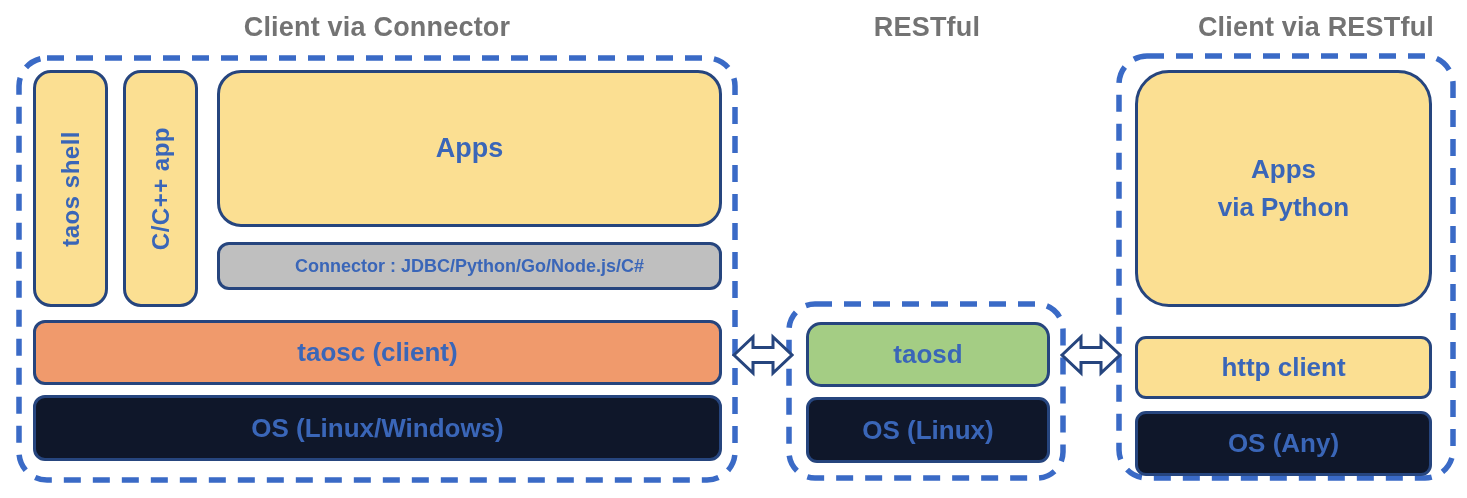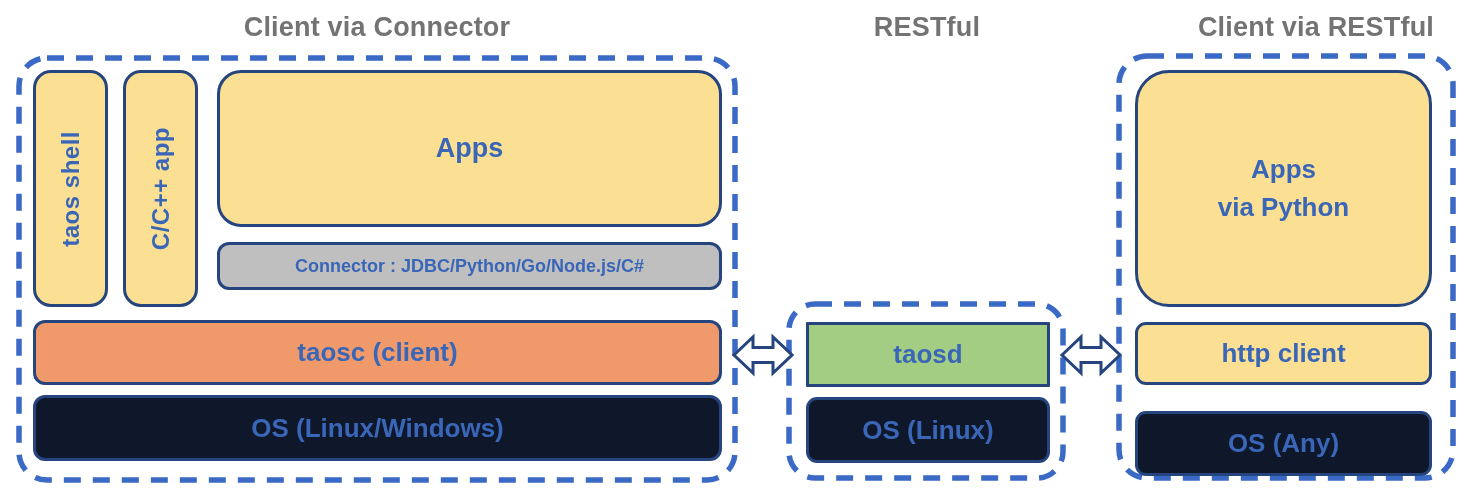--- a/index.html
+++ b/index.html
@@ -58,24 +58,24 @@
     font-size: 24px;
     letter-spacing: 0.5px;
   }
 
   #box-taos-shell    { left: 33px;   top: 70px;  width: 75px;  height: 237px; border-radius: 18px; }
   #box-cpp-app       { left: 123px;  top: 70px;  width: 75px;  height: 237px; border-radius: 18px; }
   #box-apps          { left: 217px;  top: 70px;  width: 505px; height: 157px; border-radius: 24px; font-size: 27px; }
   #box-connector     { left: 217px;  top: 242px; width: 505px; height: 48px;  border-radius: 12px; font-size: 18px; }
   #box-taosc         { left: 33px;   top: 320px; width: 689px; height: 65px;  border-radius: 12px; font-size: 26px; }
   #box-os-client     { left: 33px;   top: 395px; width: 689px; height: 66px;  border-radius: 12px; font-size: 26px; }
-  #box-taosd         { left: 806px;  top: 322px; width: 244px; height: 65px;  border-radius: 1px; font-size: 26px; }
+  #box-taosd         { left: 806px;  top: 322px; width: 244px; height: 65px;  border-radius: 15px; font-size: 26px; }
   #box-os-server     { left: 806px;  top: 397px; width: 244px; height: 66px;  border-radius: 11px; font-size: 26px; }
   #box-apps-restful  { left: 1135px; top: 70px;  width: 297px; height: 237px; border-radius: 34px; font-size: 26px; line-height: 1.45; }
-  #box-http-client   { left: 1135px; top: 322px; width: 297px; height: 63px;  border-radius: 11px; font-size: 26px; }
+  #box-http-client   { left: 1135px; top: 336px; width: 297px; height: 63px;  border-radius: 11px; font-size: 26px; }
   #box-os-any        { left: 1135px; top: 411px; width: 297px; height: 65px;  border-radius: 11px; font-size: 26px; }
 
   .arrow { position: absolute; z-index: 3; }
   #arrow-left  { left: 732px;  top: 333px; }
   #arrow-right { left: 1060px; top: 333px; }
 </style>
 </head>
 <body>
 
 <div id="stage">

